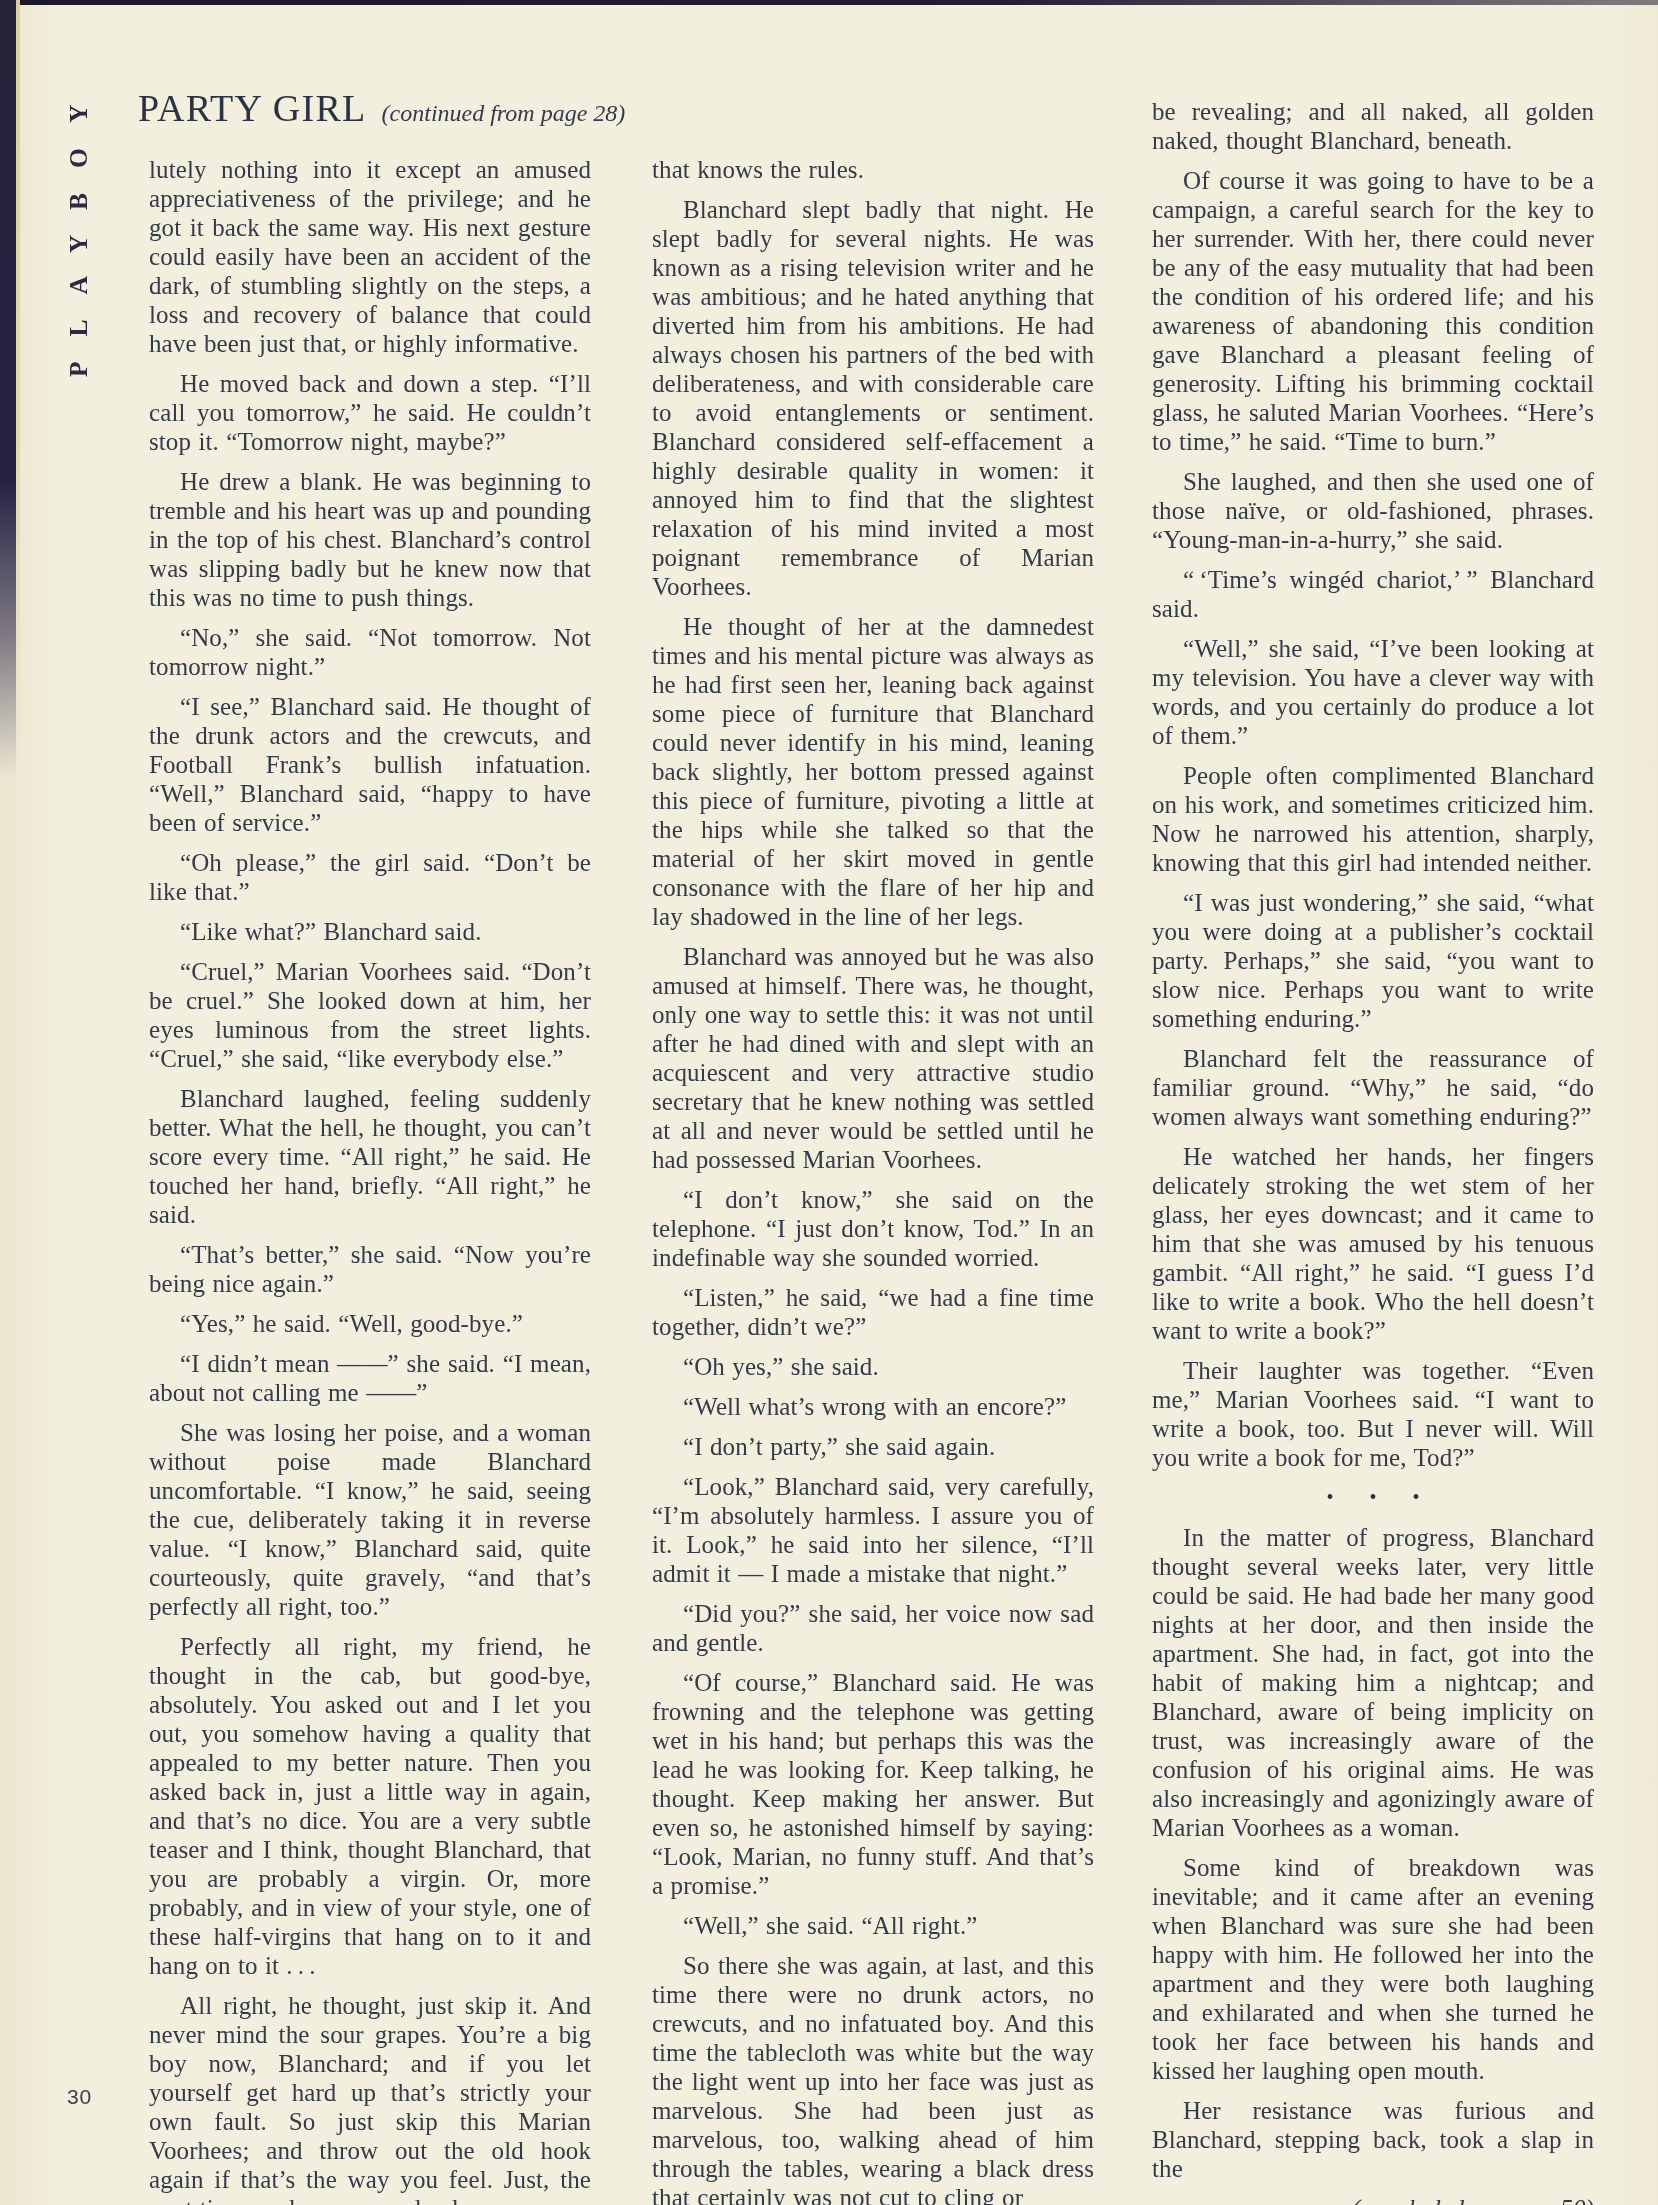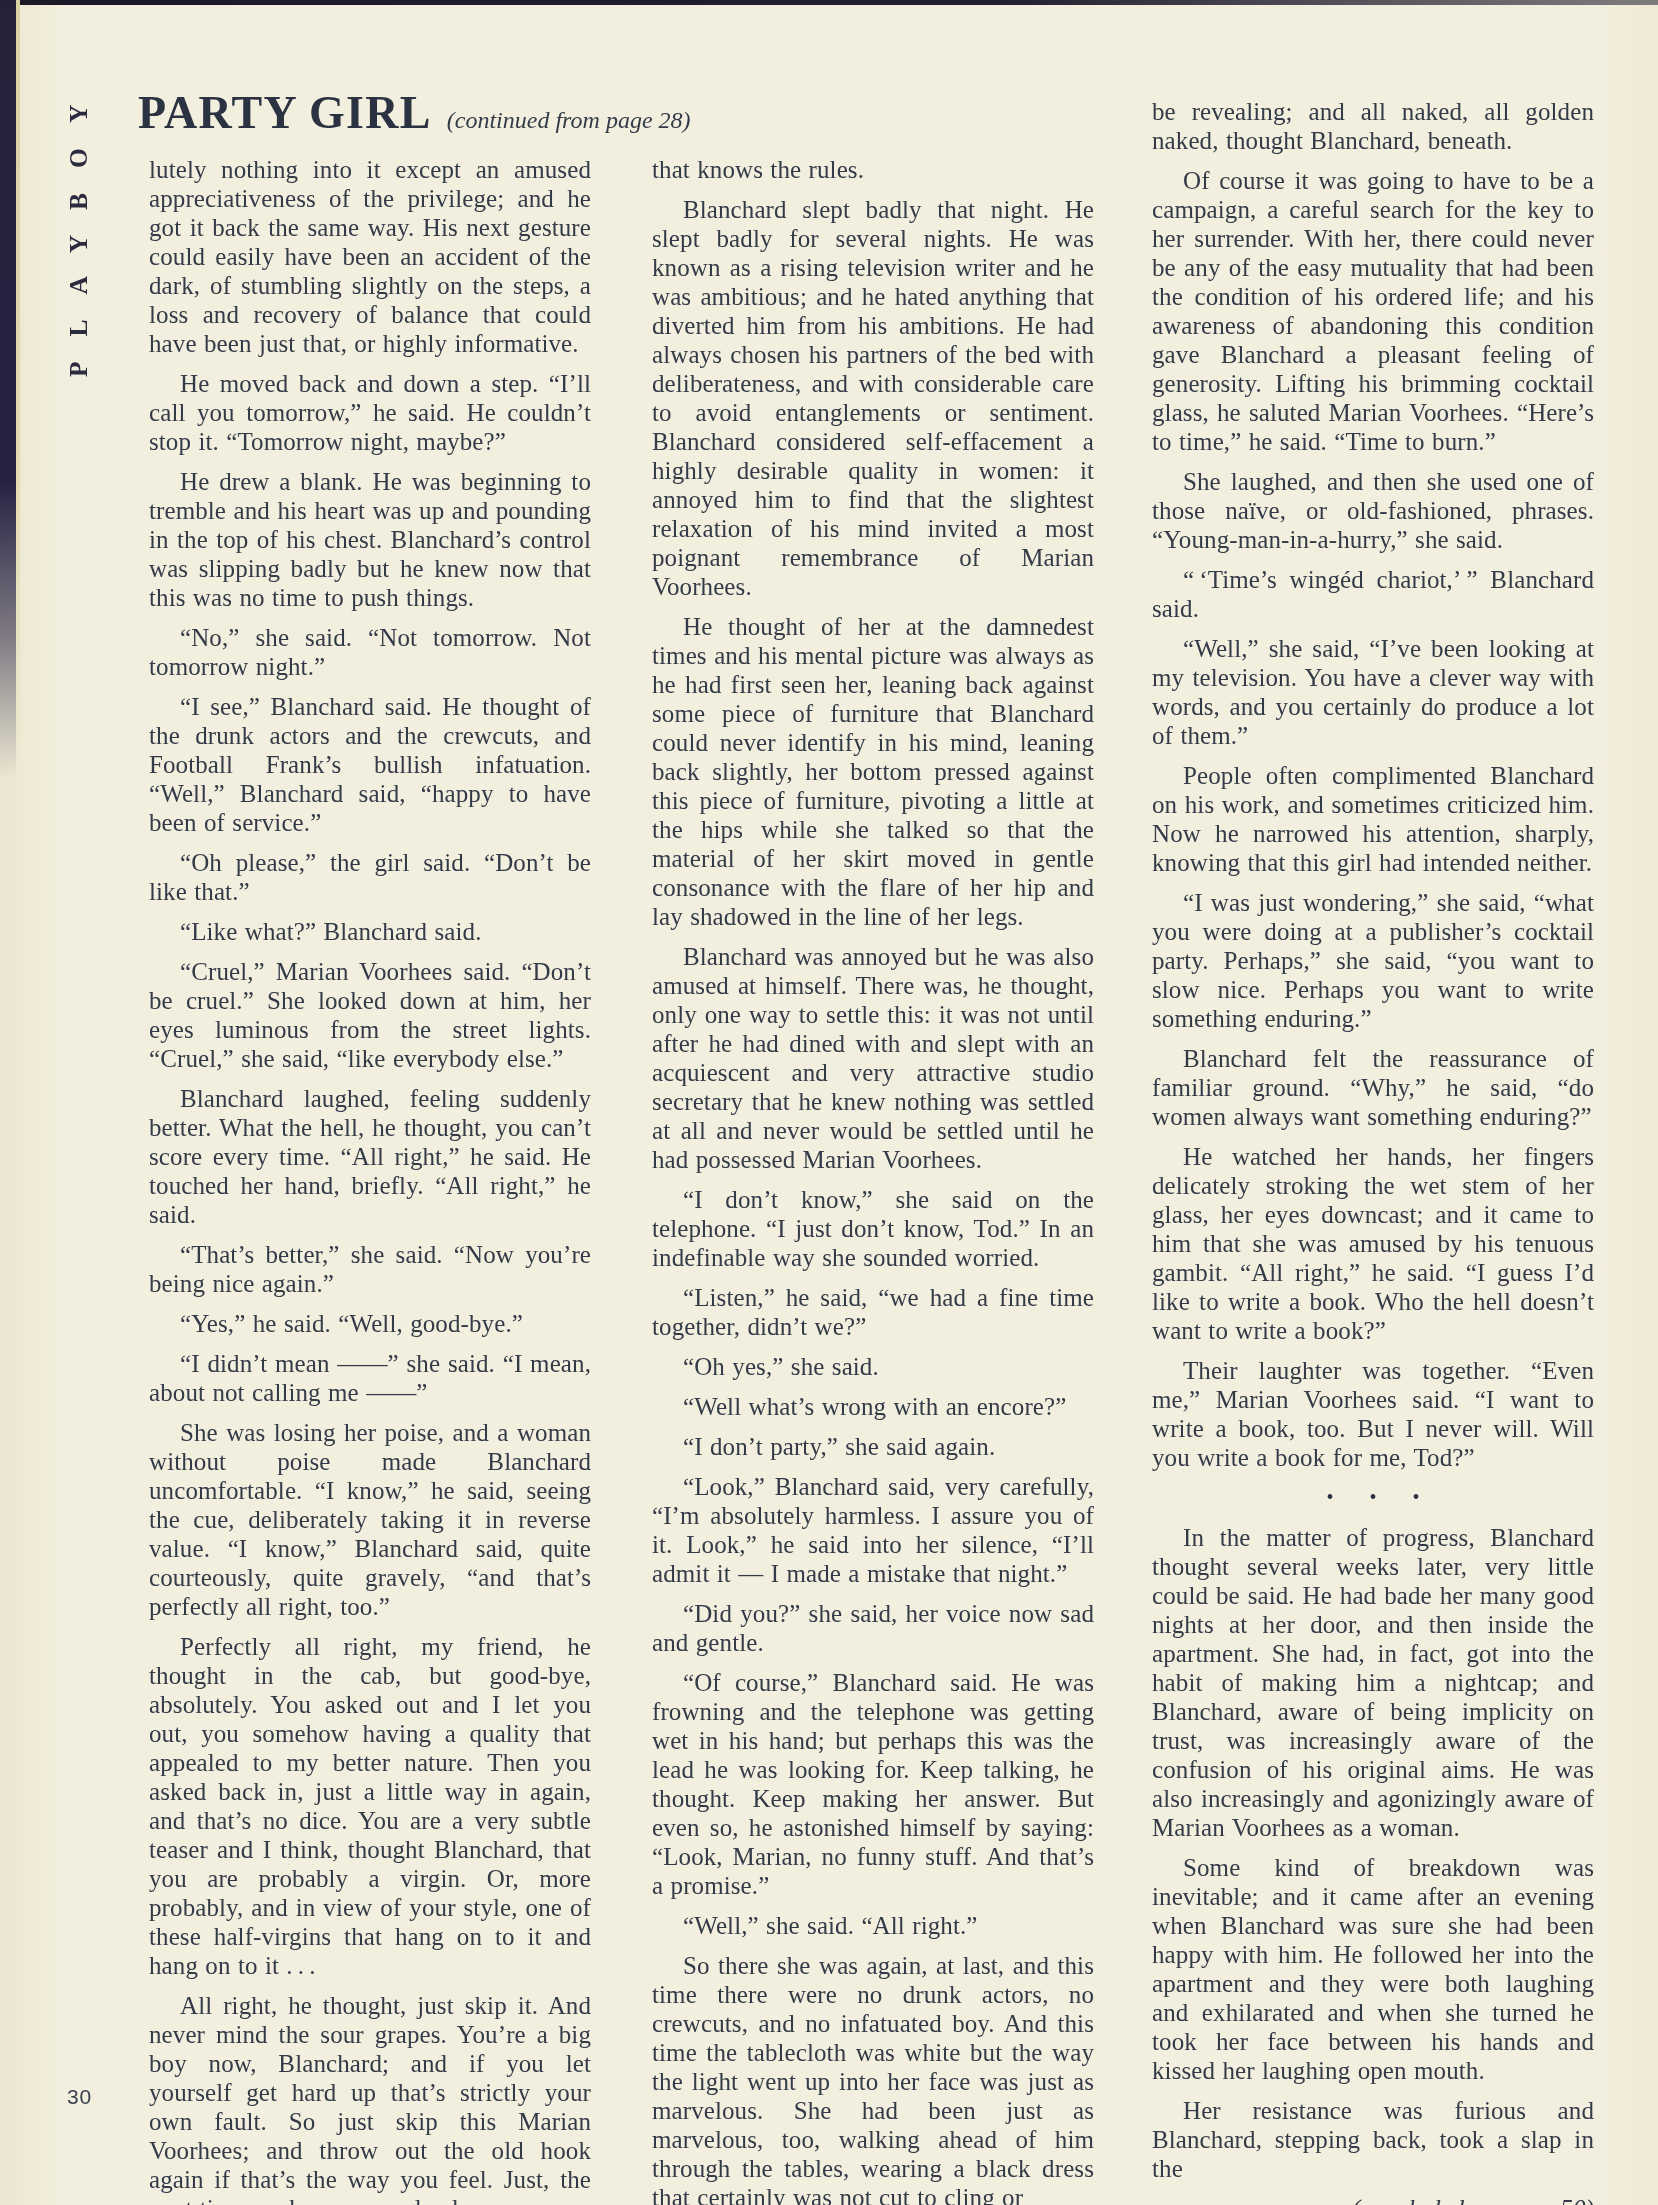--- a/index.html
+++ b/index.html
@@ -33,22 +33,22 @@
     transform: rotate(-90deg); transform-origin: 0 0;
     font-family: "Liberation Serif", serif;
     font-weight: 700; font-size: 25.5px; letter-spacing: 25px;
     color: #2b2a3e; white-space: nowrap;
   }
   .title-row {
     position: absolute; left: 138px; top: 86px; width: 939px;
     white-space: nowrap;
   }
   .title {
-    font-size: 46px; letter-spacing: 1.3px; color: #2b3342;
-    font-weight: 700;
+    font-size: 38px; letter-spacing: 1.3px; color: #2b3342;
+    font-weight: 400;
   }
   .cont {
     font-size: 24px; font-style: italic; color: #333a48;
     margin-left: 15px;
   }
   .col {
     position: absolute; width: 464px;
     font-size: 25px; line-height: 29px;
     text-align: justify;
     letter-spacing: 0.1px; word-spacing: 1px;

